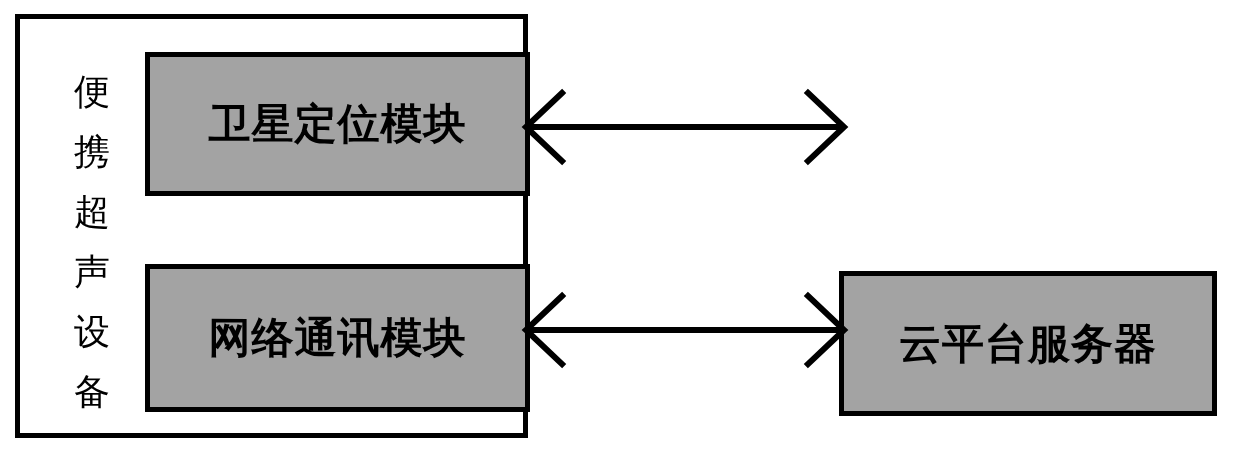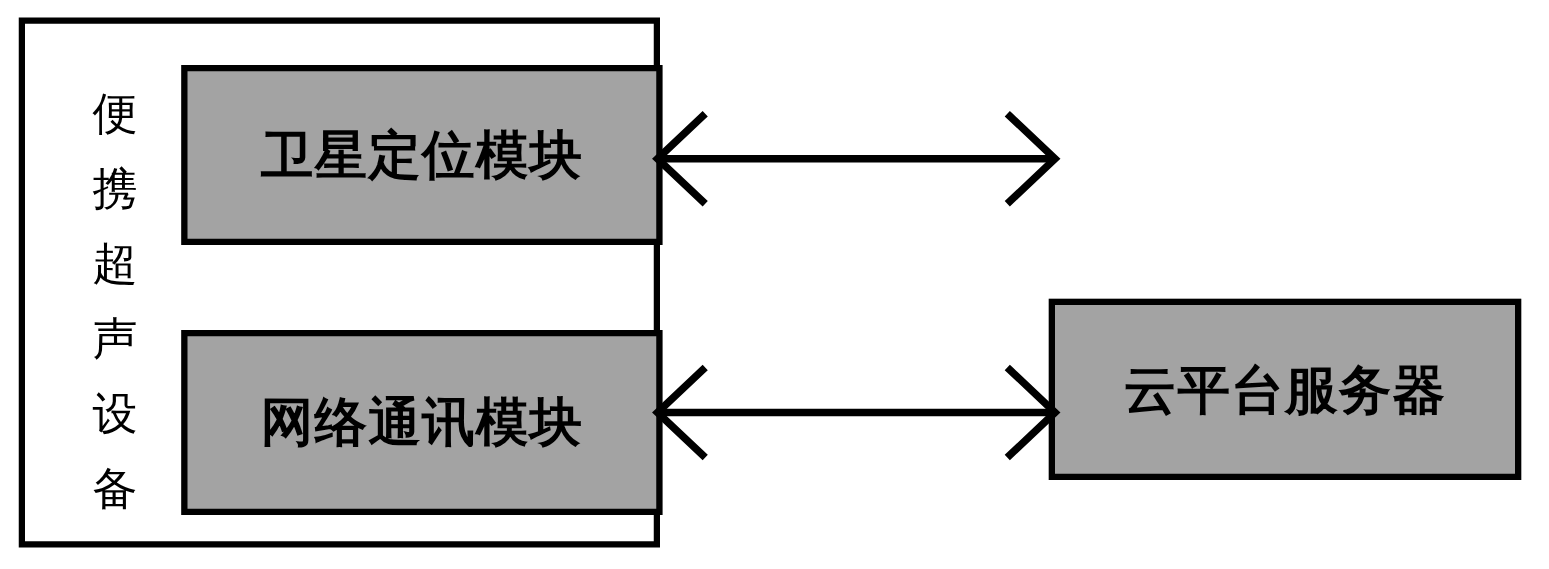--- a/index.html
+++ b/index.html
@@ -75,21 +75,21 @@
 
   <div class="inner-box" style="left:145px; top:52px; width:385px; height:144px;">
     <div class="label-h">卫星定位模块</div>
   </div>
 
   <div class="inner-box" style="left:145px; top:254px; width:385px; height:148px;margin-top:10px;">
     <div class="label-h">网络通讯模块</div>
   </div>
 
 
-  <div class="inner-box" style="left:839px; top:239px; width:378px; height:145px;">
+  <div class="inner-box" style="left:839px; top:271px; width:378px; height:145px;">
     <div class="label-h">云平台服务器</div>
   </div>
 
   <svg class="arrow-svg" style="left:520px; top:85px;" width="330" height="85" viewBox="0 0 330 85">
     <line x1="8" y1="42" x2="322" y2="42" stroke="#000000" stroke-width="6"></line>
     <polyline points="42,8 6,42 42,76" fill="none" stroke="#000000" stroke-width="6" stroke-linecap="square"></polyline>
     <polyline points="288,8 324,42 288,76" fill="none" stroke="#000000" stroke-width="6" stroke-linecap="square"></polyline>
   </svg>
 
   <svg class="arrow-svg" style="left:520px; top:288px;" width="330" height="85" viewBox="0 0 330 85">

